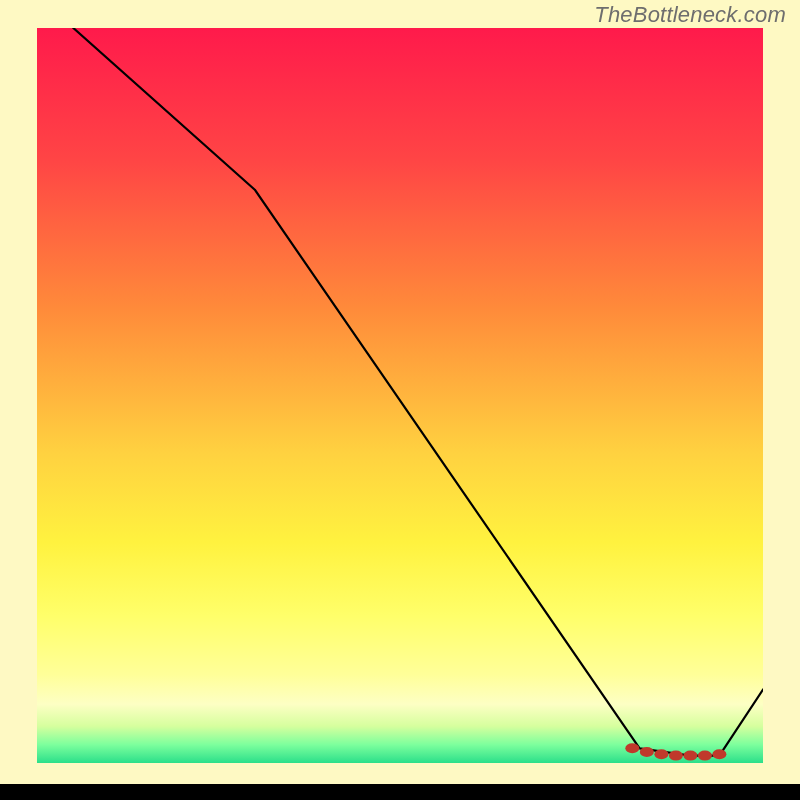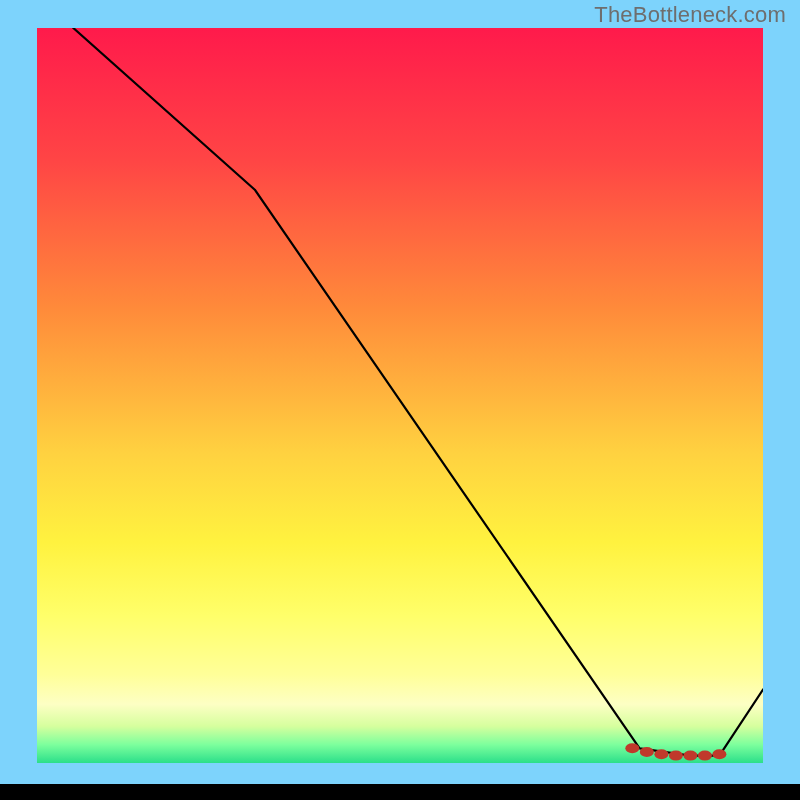--- a/index.html
+++ b/index.html
@@ -8,21 +8,22 @@
     width: 800px;
     height: 800px;
     background: #000;
     overflow: hidden;
     font-family: Arial, Helvetica, sans-serif;
   }
   .frame {
     position: relative;
     width: 800px;
     height: 784px;
-    background: #7dd3fc;
+    background: #fef9c3;
+    font-style: italic;
   }
   .watermark {
     position: absolute;
     top: 2px;
     right: 14px;
     color: #6e6e6e;
     font-size: 22px;
     letter-spacing: 0.2px;
     font-weight: 400;
     user-select: none;

